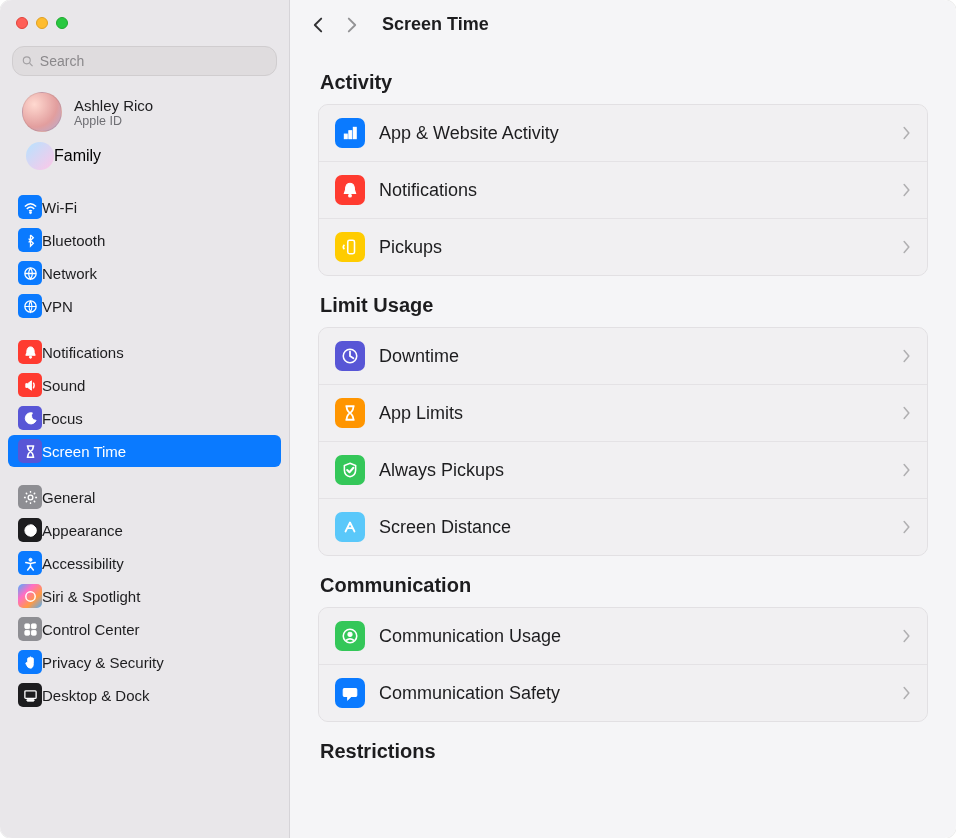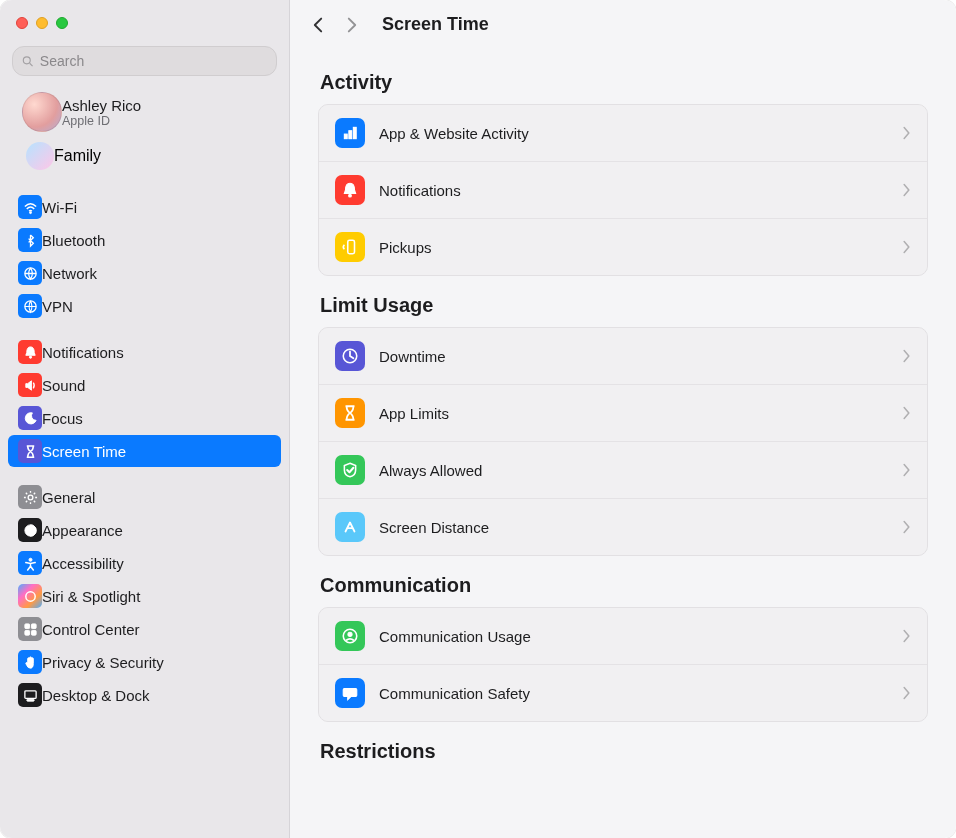--- a/index.html
+++ b/index.html
@@ -48,21 +48,21 @@
     color:#8a888b;
   }
   .search svg { width:15px; height:15px; margin-right:5px; opacity:.7;}
   .search input {
     border:none; outline:none; background:transparent;
     font-size:14px; color:#333; width:100%;
   }
   .search input::placeholder { color:#8a888b; }
 
   .account {
-    display:flex; align-items:center; 
+    display:flex; align-items:center; gap:12px;
     padding:6px 16px 6px 22px;
   }
   .avatar {
     width:40px;height:40px;border-radius:50%;
     background: radial-gradient(circle at 30% 30%, #ffd9d0, #e29e9e 60%, #93b9ff 130%);
     border:1px solid rgba(0,0,0,.08);
   }
   .acct-text .name { font-size:15px; font-weight:500; color:#1d1d1f;}
   .acct-text .sub { font-size:12.5px; color:#6e6e73;}
 
@@ -119,21 +119,21 @@
   }
   .row {
     display:flex; align-items:center;
     padding:13px 16px;
     gap:14px;
     background:#f1f0f2;
   }
   .row + .row { border-top:1px solid #e4e2e5;}
   .row .icon-box { width:30px;height:30px; border-radius:7px;}
   .row .icon-box svg { width:18px;height:18px;}
-  .row-label { flex:1; font-size:15px; color:#1d1d1f;}
+  .row-label { flex:1; font-size:18px; color:#1d1d1f;}
   .chev { width:9px; height:14px; opacity:.3;}
 
   .ib-green  { background:#34c759;}
   .ib-yellow { background:#ffcc00;}
   .ib-cyan   { background:#5ac8fa;}
 
 </style>
 </head>
 <body>
 
@@ -369,21 +369,21 @@
             <svg viewBox="0 0 10 18" class="chev">
               <use href="#chevron-right-icon"></use>
             </svg>
           </div>
           <div class="row">
             <span class="icon-box ib-green">
               <svg viewBox="0 0 16 16">
                 <use href="#check-shield-icon"></use>
               </svg>
             </span>
-            <span class="row-label">Always Allowed</span>
+            <span class="row-label">Always Pickups</span>
             <svg viewBox="0 0 10 18" class="chev">
               <use href="#chevron-right-icon"></use>
             </svg>
           </div>
           <div class="row">
             <span class="icon-box ib-cyan">
               <svg viewBox="0 0 16 16">
                 <use href="#distance-icon"></use>
               </svg>
             </span>

